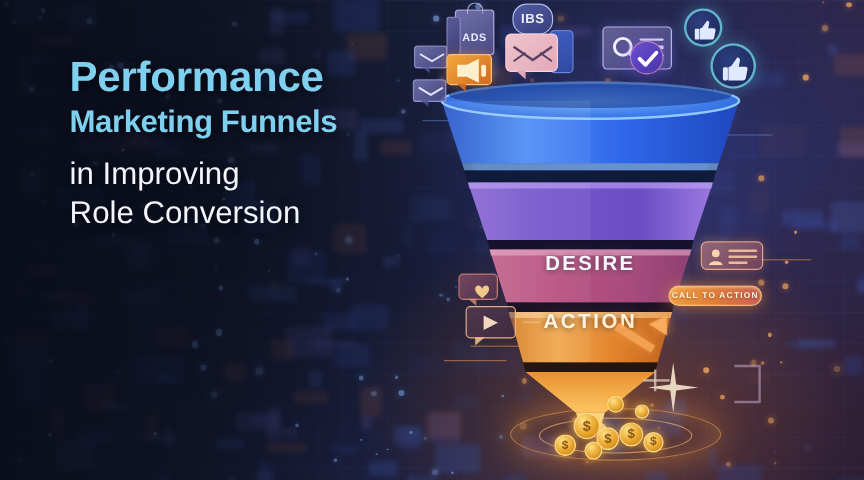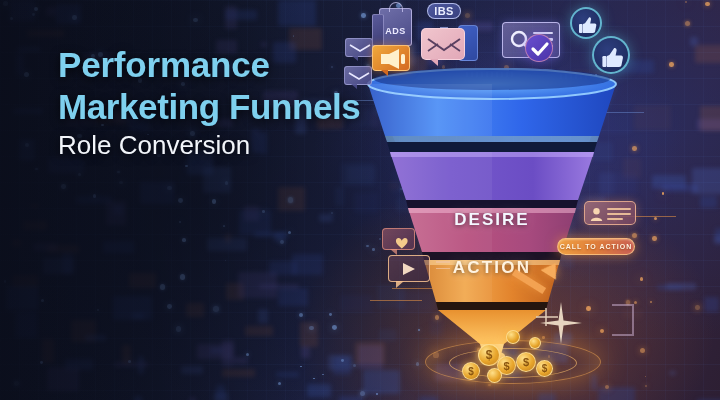--- a/index.html
+++ b/index.html
@@ -44,21 +44,21 @@
   .dot { position:absolute; border-radius:50%; }
 
   
   .headline {
     position:absolute; left:58px; top:38px; width:310px;
     z-index:40;
     text-shadow:0 2px 10px rgba(0,0,0,0.75);
   }
   .h-l1 { font-size:28px; color:#f2f5fa; font-weight:400; line-height:1.12; letter-spacing:0.1px;}
   .h-l2 { font-size:35px; color:#7ed0ee; font-weight:700; line-height:1.2; margin-top:6px; letter-spacing:-0.2px;}
-  .h-l3 { font-size:35px; color:#7ed0ee; font-weight:700; line-height:1.2; letter-spacing:-0.4px;}
+  .h-l3 { font-size:26px; color:#7ed0ee; font-weight:700; line-height:1.2; letter-spacing:-0.4px;}
   .h-l4 { font-size:26px; color:#f2f5fa; font-weight:400; line-height:1.2; margin-top:12px;}
   .h-l5 { font-size:26px; color:#f2f5fa; font-weight:400; line-height:1.2; margin-top:2px;}
 
   
   .funnel { position:absolute; left:352px; top:62px; width:280px; height:300px; z-index:25; }
   .funnel svg { display:block; overflow:visible; }
   .stage-label {
     position:absolute; left:0; width:280px; text-align:center;
     color:#f4f7ff; font-weight:700; letter-spacing:1.6px;
     text-shadow:0 1px 5px rgba(0,0,0,0.55), 0 0 14px rgba(255,255,255,0.30);
@@ -160,21 +160,21 @@
     font-size:9px; font-weight:700; color:#eceaff; letter-spacing:0.5px;
   }
   .ads-bag-2{
     position:absolute; left:-8px; top:5px; width:12px; height:32px;
     background:linear-gradient(150deg,#5a5a9a,#3e3e76);
     border:1px solid rgba(190,185,235,0.50); border-radius:2px;
   }
 
   .ibs-badge{
     position:absolute; z-index:31; left:427px; top:3px;
-    width:34px; height:16px; border-radius:12px;
+    width:34px; height:26px; border-radius:12px;
     background:linear-gradient(150deg,#4f5aa0,#38407e);
     border:1.6px solid rgba(195,205,250,0.85);
     display:flex; align-items:center; justify-content:center;
   }
   .ibs-badge span{ font-size:11px; font-weight:700; color:#eaeeff; letter-spacing:0.4px;}
   .ibs-stem{
     position:absolute; z-index:30; left:440px; top:27px; width:8px; height:14px;
     background:linear-gradient(#4a5398,#3a4280); border:1px solid rgba(185,195,240,0.55);
   }
 
@@ -630,20 +630,21 @@
       <i></i>
       <i></i>
       <i></i>
       <i></i>
       <i></i>
   </div>
 
   <div class="headline">
     <div class="h-l2">Performance</div>
     <div class="h-l3">Marketing Funnels</div>
+    <div class="h-l4">in Improving</div>
     <div class="h-l5">Role Conversion</div>
   </div>
 
   <div class="env-sm" style="left:345px; top:38px;">
     <svg width="28" height="19" viewBox="0 0 28 19">
         <path d="M4 6 L14 12 L24 6" stroke="#e7e7ff" stroke-width="1.6" fill="none"></path>
       </svg>
   </div>
   <div class="env-sm" style="left:344px; top:66px;">
     <svg width="28" height="19" viewBox="0 0 28 19">

